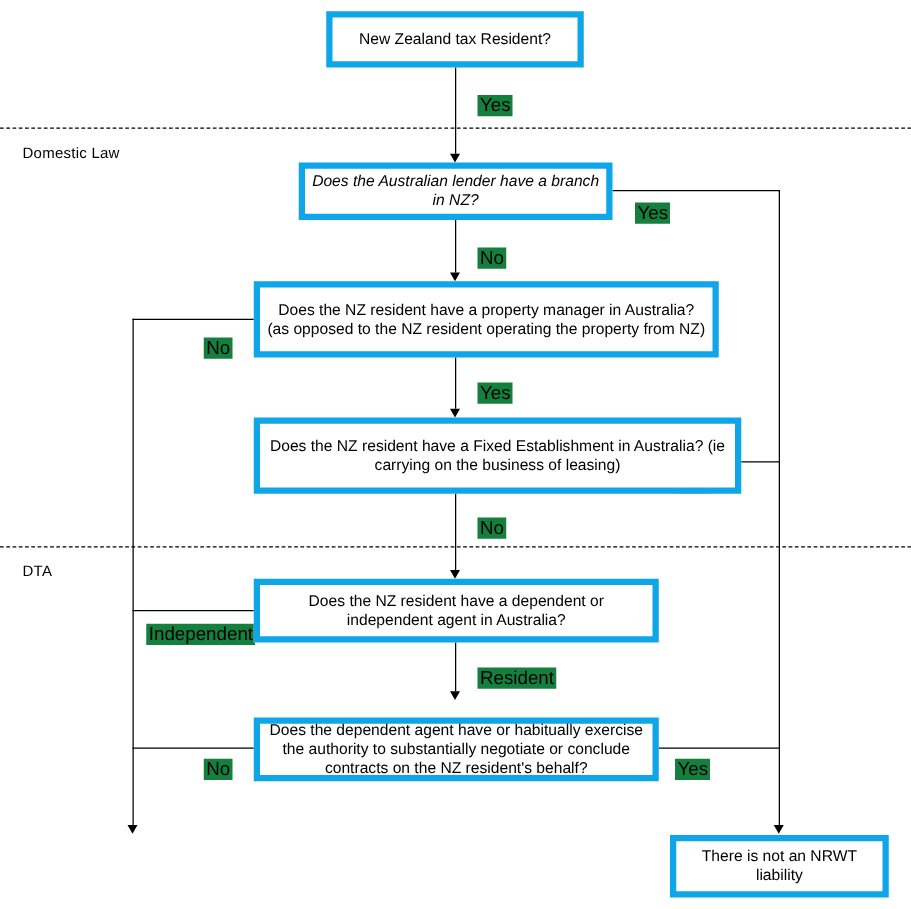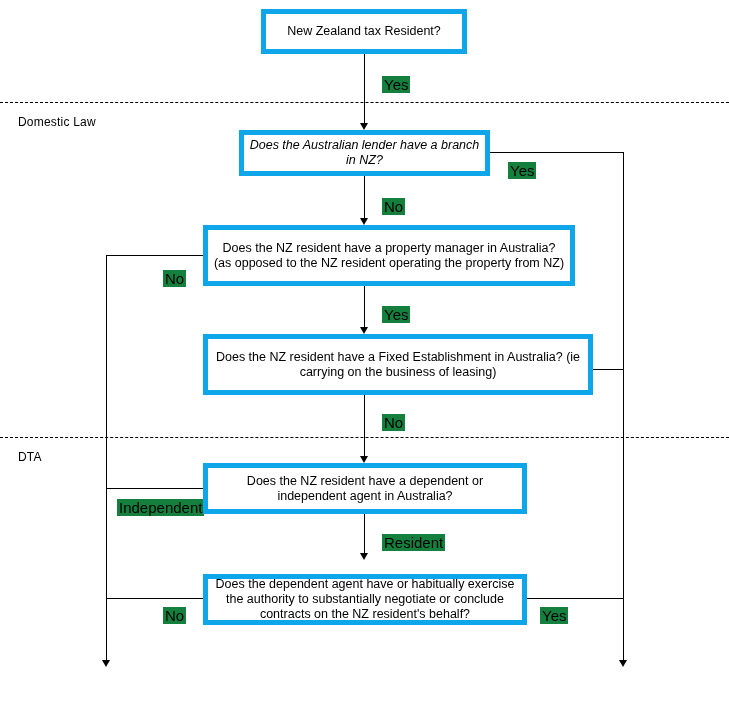--- a/index.html
+++ b/index.html
@@ -143,14 +143,17 @@
 
   <div class="node" style="left:203px; top:463px; width:324px; height:51px;">
     <span>Does the NZ resident have a dependent or independent agent in Australia?</span>
   </div>
 
   <div class="node" style="left:203px; top:560px; width:324px; height:51px;margin-top:14px;">
     <span>Does the dependent agent have or habitually exercise the authority to substantially negotiate or conclude contracts on the NZ resident's behalf?</span>
   </div>
 
 
+  <div class="node" style="left:536px; top:668px; width:175px; height:50px;">
+    <span>There is not an NRWT liability</span>
+  </div>
 
 </div>
 
 </body></html>

